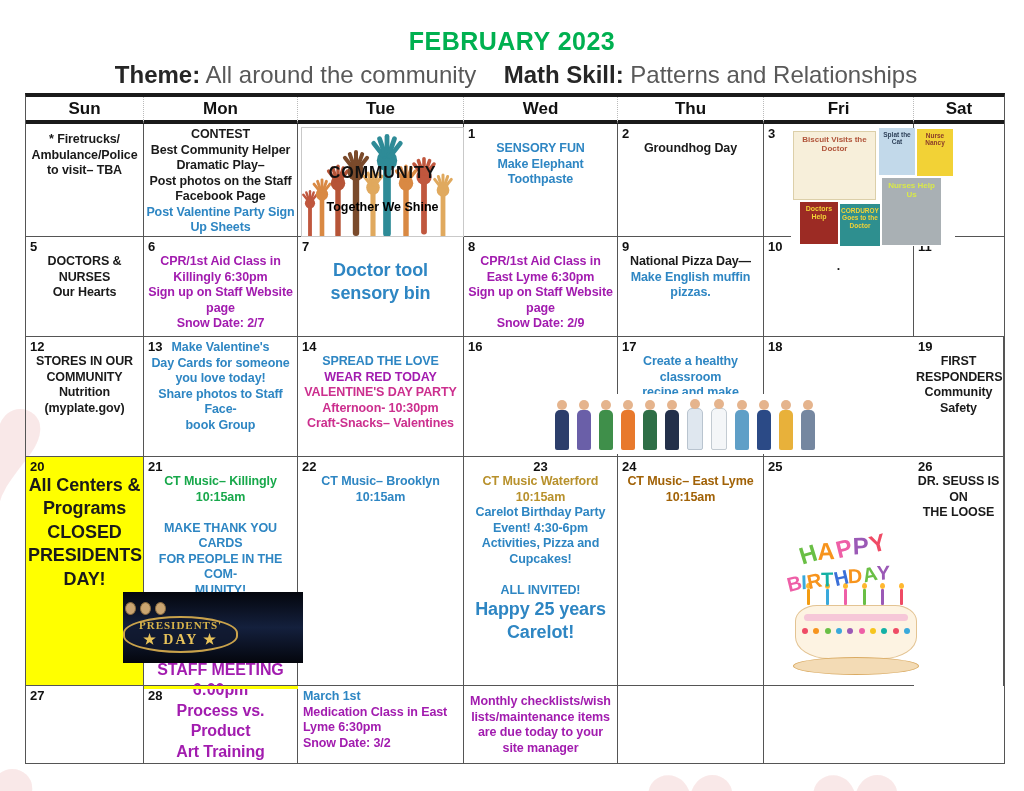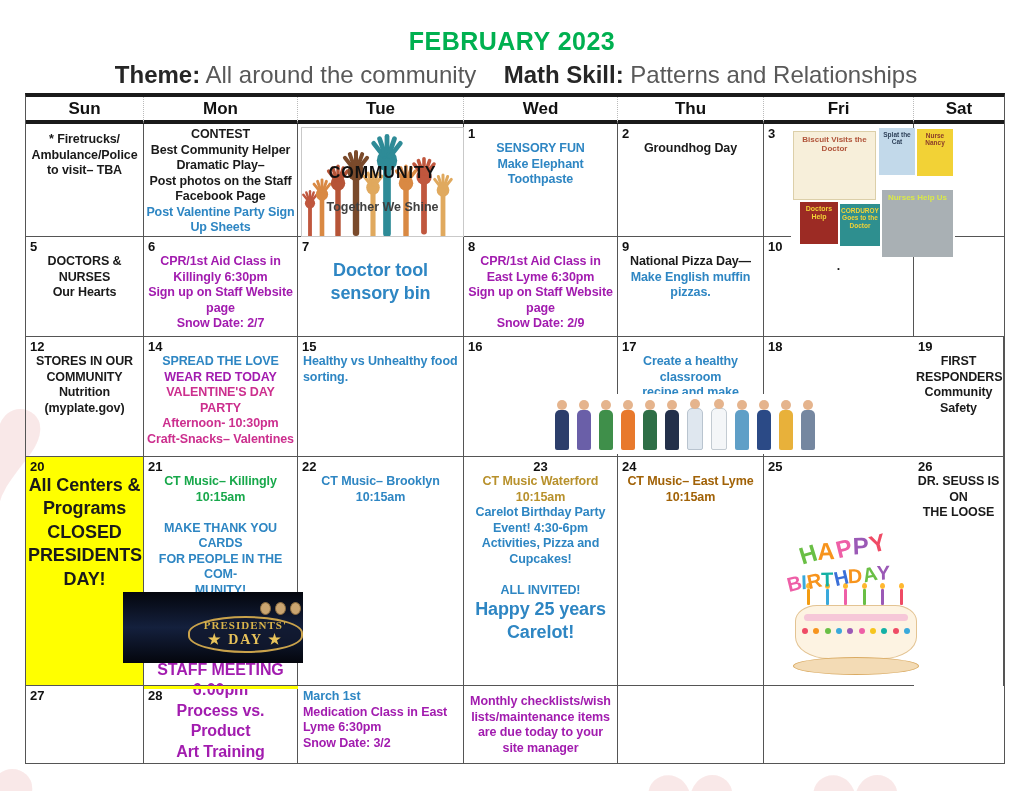--- a/index.html
+++ b/index.html
@@ -47,46 +47,46 @@
   .med{font-size:18px;line-height:1.3;}
   .red-big{font-size:16px;line-height:1.28;}
   .bg-yellow{background:#FFFF00;}
 
   
   .community{position:absolute;left:301px;top:127px;width:161px;height:108px;
              background:#fff;border:1px solid #c9c9c9;z-index:5;}
   .community .ttl{position:absolute;top:36px;left:0;width:100%;text-align:center;
                   font-size:16px;font-weight:bold;color:#101010;letter-spacing:1px;}
   .community .sub{position:absolute;top:72px;left:0;width:100%;text-align:center;
-                  font-size:12.5px;font-weight:bold;color:#404040;}
+                  font-size:12.5px;font-weight:bold;color:#000000;}
 
   
   .books{position:absolute;left:791px;top:128px;width:164px;height:118px;background:#fff;z-index:5;}
   .bk{position:absolute;overflow:hidden;font-weight:bold;text-align:center;
       line-height:1.15;padding-top:3px;box-sizing:border-box;}
   .bk1{left:2px;top:3px;width:83px;height:69px;background:#f7efda;color:#b0543a;
        border:1px solid #dccfa9;font-size:8px;}
   .bk2{left:88px;top:0;width:36px;height:47px;background:#c2d9ea;color:#2f425a;font-size:6.5px;}
   .bk3{left:126px;top:1px;width:36px;height:47px;background:#f2d236;color:#8a3b2a;font-size:6.5px;}
   .bk4{left:9px;top:74px;width:38px;height:42px;background:#9c2b24;color:#f2d236;font-size:7px;}
   .bk5{left:49px;top:76px;width:40px;height:42px;background:#2e8f8f;color:#f2d236;font-size:6.5px;}
-  .bk6{left:91px;top:50px;width:71px;height:67px;background:#a9b0b4;color:#d8e84a;font-size:8px;margin-top:12px;}
+  .bk6{left:91px;top:50px;width:59px;height:67px;background:#a9b0b4;color:#d8e84a;font-size:8px;}
 
   
   .helpers{position:absolute;left:528px;top:394px;width:313px;height:60px;background:#fff;
            display:flex;align-items:flex-end;justify-content:center;gap:8px;
            padding-bottom:4px;box-sizing:border-box;z-index:5;}
   .fig{position:relative;width:14px;height:40px;border-radius:5px 5px 2px 2px;}
   .fig::before{content:"";position:absolute;top:-10px;left:50%;transform:translateX(-50%);
                width:10px;height:10px;border-radius:50%;background:#e5b48d;}
 
   
   .presidents{position:absolute;left:123px;top:592px;width:180px;height:71px;z-index:6;
               background:linear-gradient(180deg,#04060d 0%,#14203d 50%,#04060d 100%);
-              display:flex;flex-direction:column;align-items:flex-end;justify-content:center;}
+              display:flex;flex-direction:column;align-items:flex-start;justify-content:center;}
   .pres-faces{display:flex;margin-bottom:1px;}
   .pres-faces span{width:9px;height:11px;border-radius:50%;background:#caa571;margin:0 2px;
                    border:1px solid #8a6b3f;}
   .pres-badge{border:2px solid #c9a24b;border-radius:50%/46%;padding:1px 14px 3px;
               background:rgba(18,26,48,.75);text-align:center;}
   .pres-l1{font-family:"Liberation Serif","DejaVu Serif",serif;color:#d9b44a;
            font-size:11px;font-weight:bold;letter-spacing:1px;}
   .pres-l2{font-family:"Liberation Serif","DejaVu Serif",serif;color:#e8c35a;
            font-size:14px;font-weight:bold;letter-spacing:2px;}
 
@@ -224,31 +224,34 @@
     </div>
 
     <div class="cell">
       <span class="date">12</span>
       <div class="cc seg t-black">STORES IN OUR
 COMMUNITY
 Nutrition
 (myplate.gov)</div>
     </div>
     <div class="cell">
+      <span class="date">13</span>
+      <div class="seg t-blue pt0">Make Valentine's
+Day Cards for someone
+you love today!
+Share photos to Staff Face-
+book Group</div>
+    </div>
+    <div class="cell">
       <span class="date">14</span>
       <div class="cc seg t-blue">SPREAD THE LOVE</div>
       <div class="seg t-red">WEAR RED TODAY</div>
       <div class="seg t-magenta">VALENTINE'S DAY PARTY
 Afternoon- 10:30pm
 Craft-Snacks– Valentines</div>
-    </div>
-    <div class="cell left">
-      <span class="date">15</span>
-      <div class="cc seg t-blue">Healthy vs Unhealthy food
-sorting.</div>
     </div>
     <div class="cell">
       <span class="date">16</span>
     </div>
     <div class="cell">
       <span class="date">17</span>
       <div class="cc seg t-blue">Create a healthy classroom
 recipe and make together.</div>
     </div>
     <div class="cell c7">

